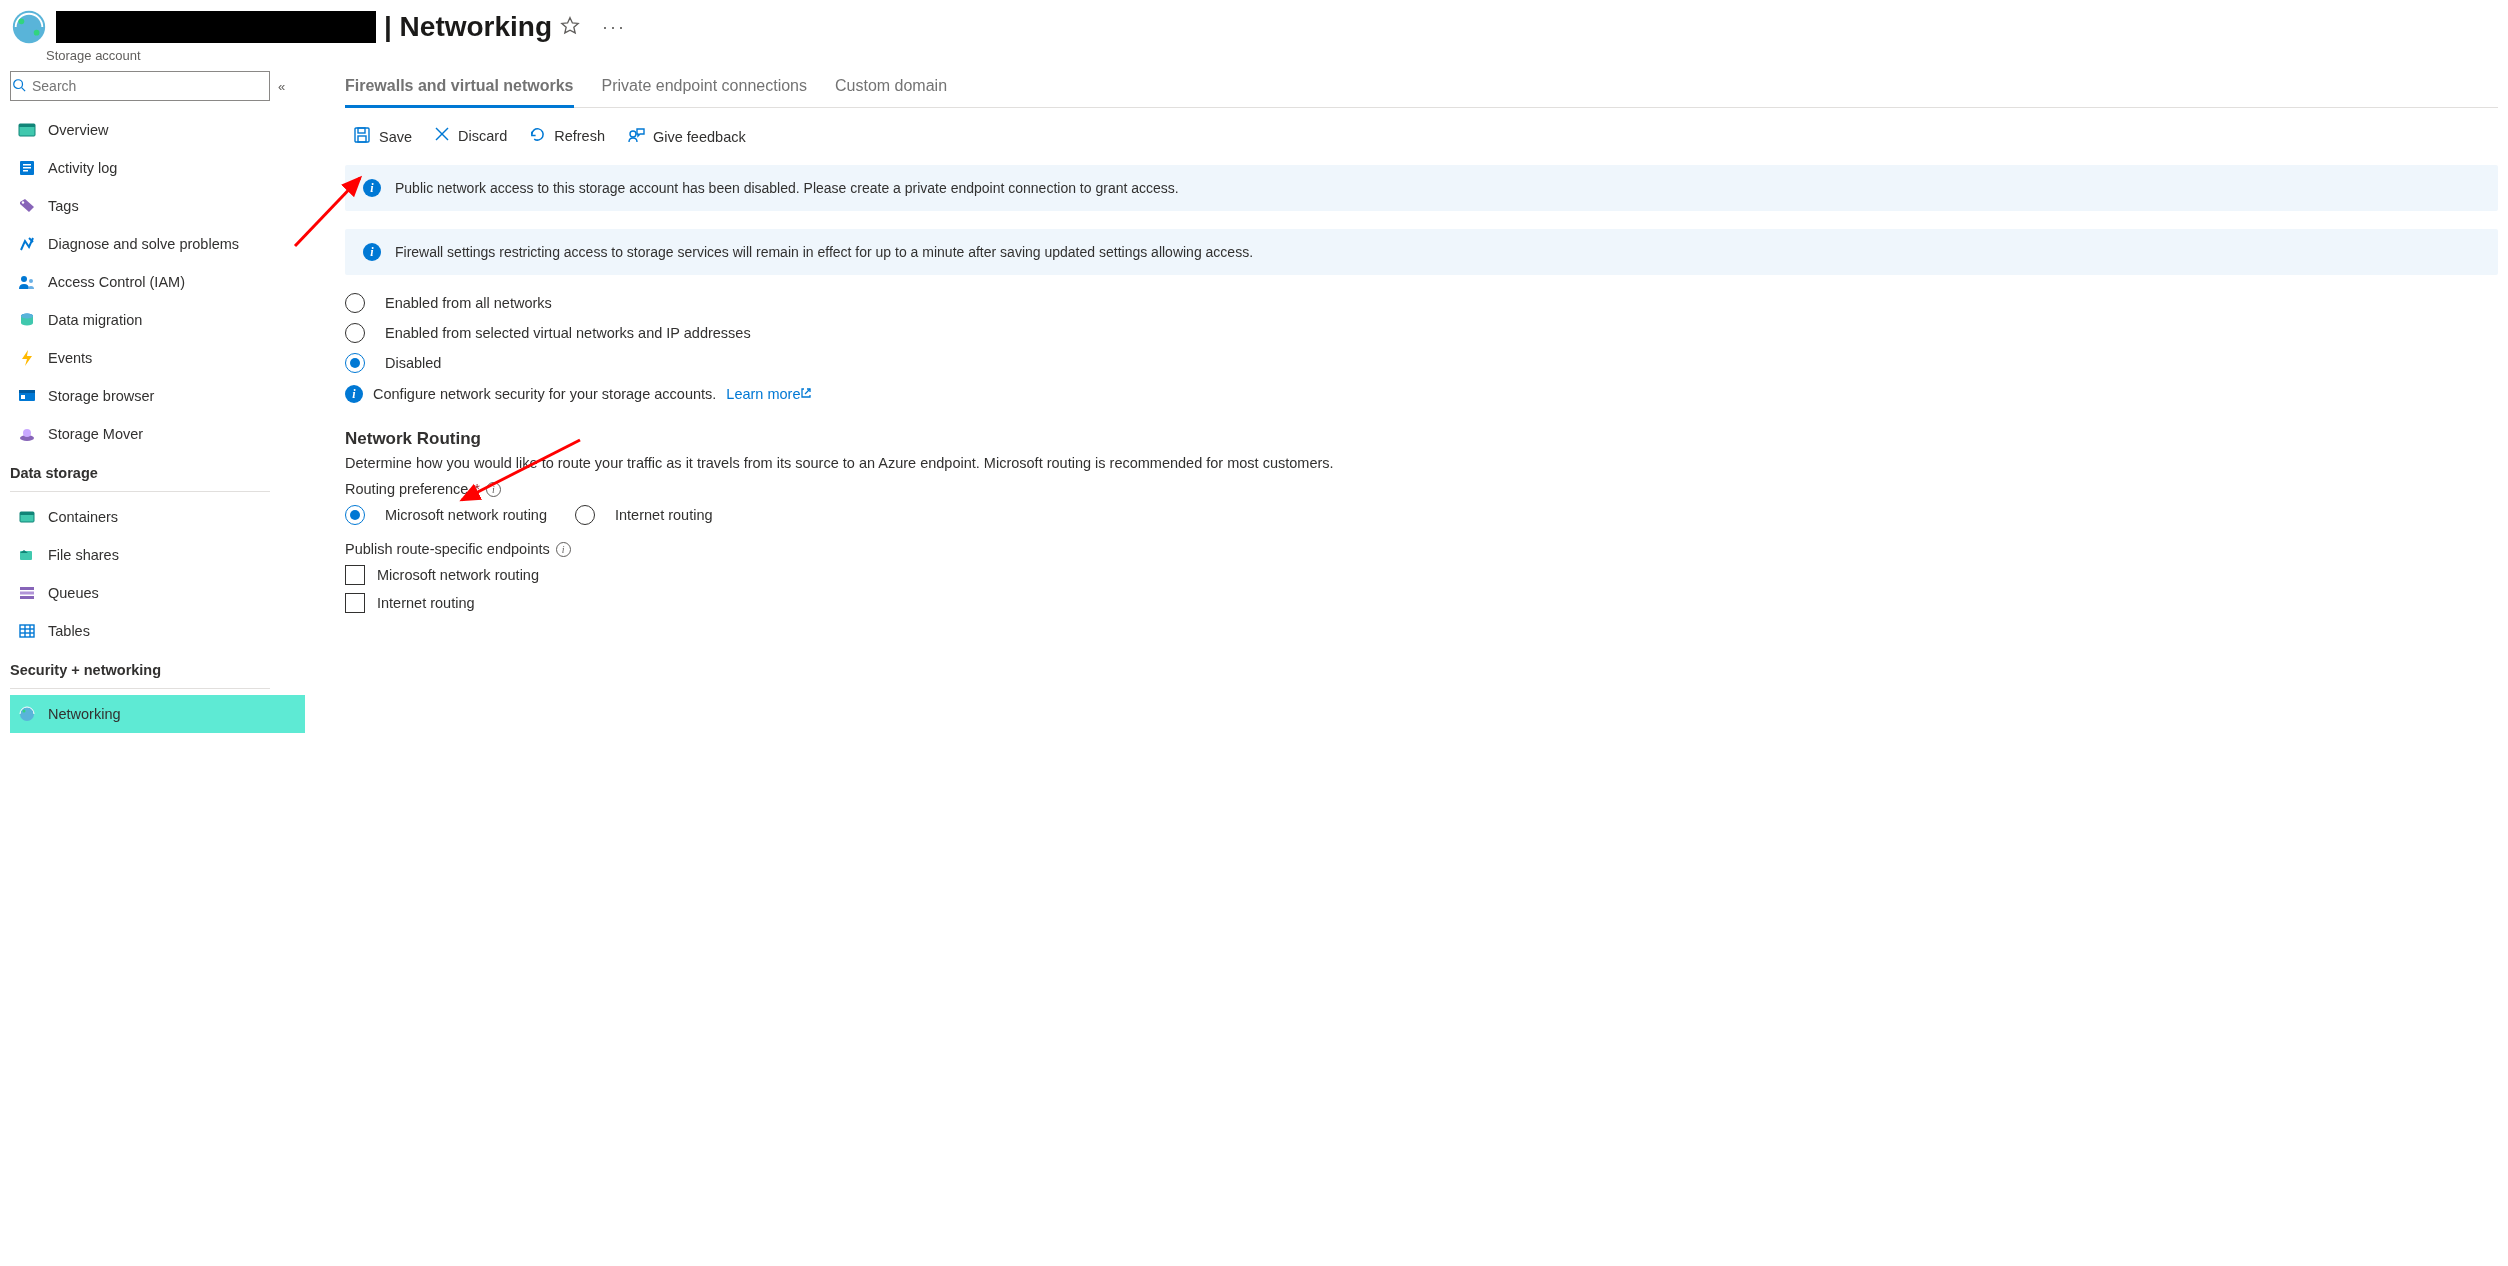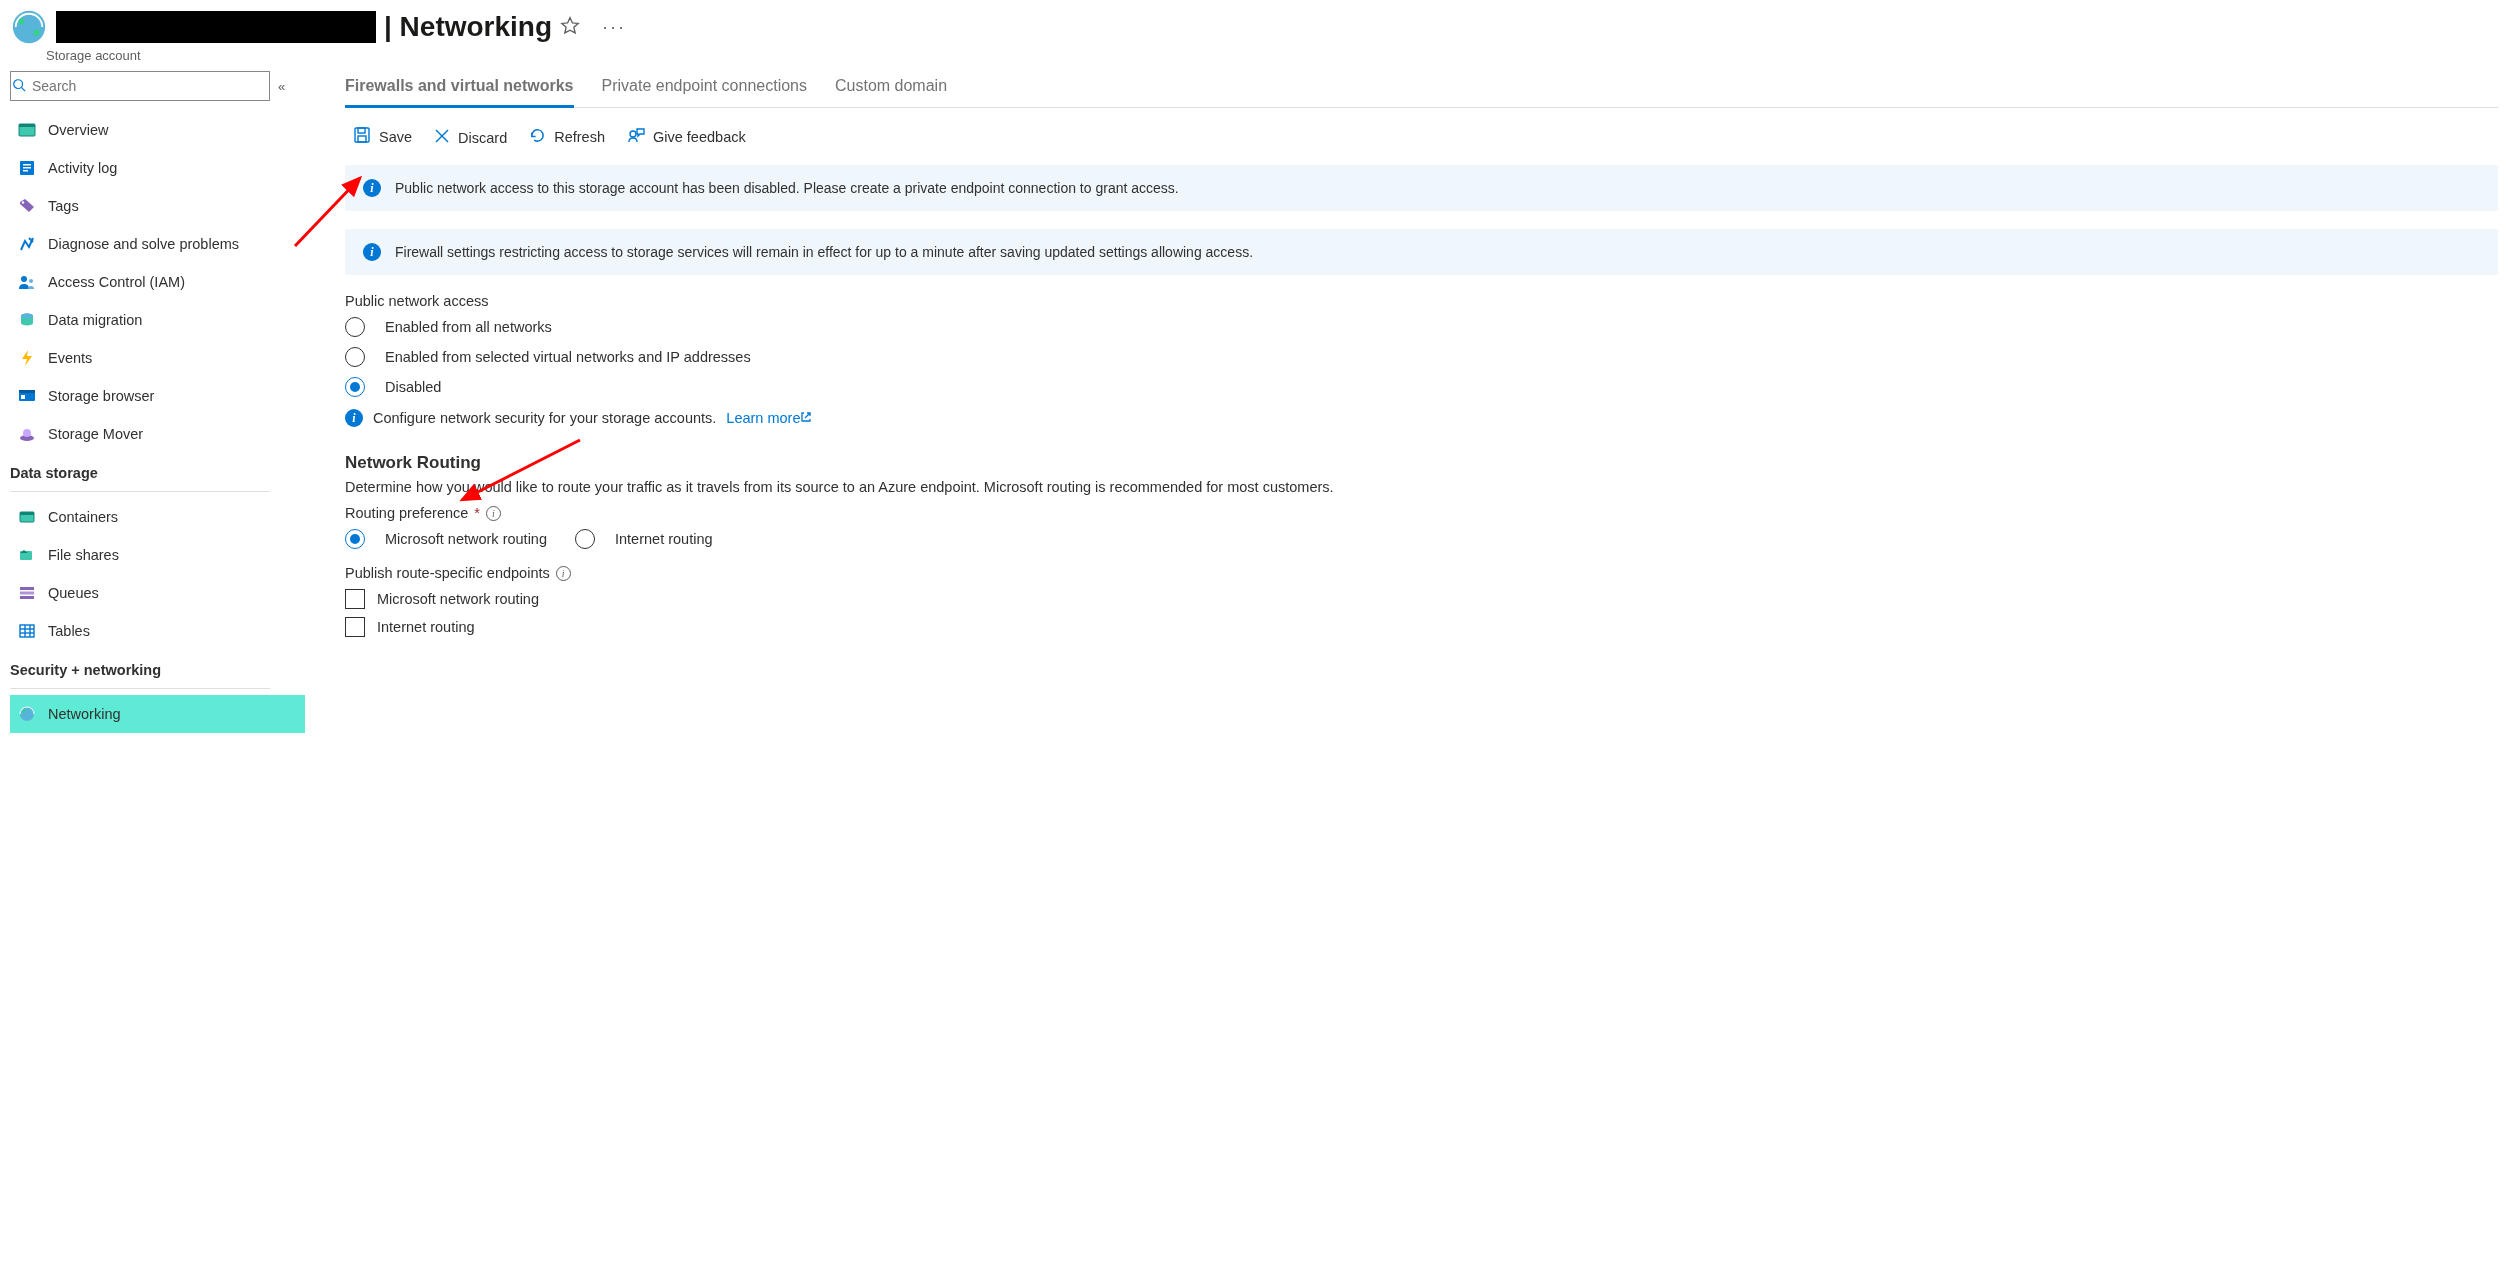--- a/index.html
+++ b/index.html
@@ -34,21 +34,21 @@
     .side-section-hr { border: none; border-top: 1px solid #e1dfdd; margin: 4px 0 6px 0; width: 260px; }
     
     
     .main { flex: 1; padding: 6px 10px 20px 40px; }
     
     .tabs { display: flex; gap: 28px; border-bottom: 1px solid #e1dfdd; margin-bottom: 14px; }
     .tab { padding: 8px 0 12px 0; font-size: 16px; cursor: pointer; color: #737373; position: relative; }
     .tab.active { font-weight: 600; }
     .tab.active::after { content: ""; position: absolute; left: 0; right: 0; bottom: -1px; height: 3px; background: #0078d4; }
     
-    .toolbar { display: flex; gap: 22px; align-items: flex-end; padding: 4px 0 18px 8px; }
+    .toolbar { display: flex; gap: 22px; align-items: flex-start; padding: 4px 0 18px 8px; }
     .tool-btn { display: inline-flex; align-items: center; gap: 8px; cursor: pointer; font-size: 14.5px; color: #323130; }
     .tool-btn .ic { color: #0078d4; }
     
     .info-banner { background: #eff6fc; padding: 14px 18px; display: flex; align-items: center; gap: 14px; margin-bottom: 18px; font-size: 14px; border-radius: 2px; }
     .info-i { width: 18px; height: 18px; border-radius: 50%; background: #0078d4; color: #fff; font-weight: 700; font-size: 12px; display: inline-flex; align-items: center; justify-content: center; flex-shrink: 0; font-style: italic; font-family: Georgia, serif; }
     
     .section-label { font-size: 14.5px; margin-bottom: 8px; }
     .radio-group { display: flex; flex-direction: column; gap: 10px; margin-bottom: 12px; }
     .radio-row { display: flex; align-items: center; gap: 20px; font-size: 14.5px; }
     .radio { width: 20px; height: 20px; border: 1px solid #323130; border-radius: 50%; display: inline-flex; align-items: center; justify-content: center; flex-shrink: 0; cursor: pointer; }
@@ -309,21 +309,20 @@
       <div class="info-banner">
         <span class="info-i">i</span>
         <span>Public network access to this storage account has been disabled. Please create a private endpoint connection to grant access.</span>
       </div>
 
       <div class="info-banner">
         <span class="info-i">i</span>
         <span>Firewall settings restricting access to storage services will remain in effect for up to a minute after saving updated settings allowing access.</span>
       </div>
 
-      <div class="section-label">Public network access</div>
       <div class="radio-group">
         <div class="radio-row">
           <span class="radio"></span>
           <span>Enabled from all networks</span>
         </div>
         <div class="radio-row">
           <span class="radio"></span>
           <span>Enabled from selected virtual networks and IP addresses</span>
         </div>
         <div class="radio-row">

